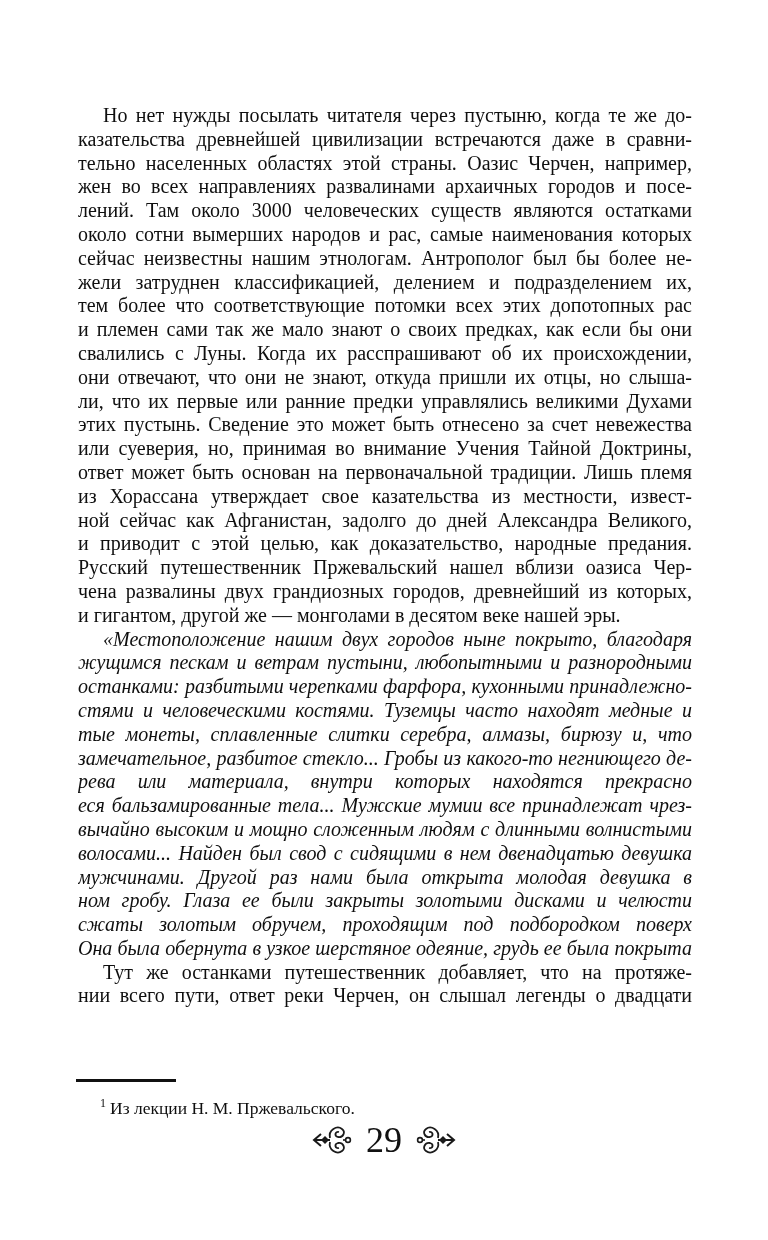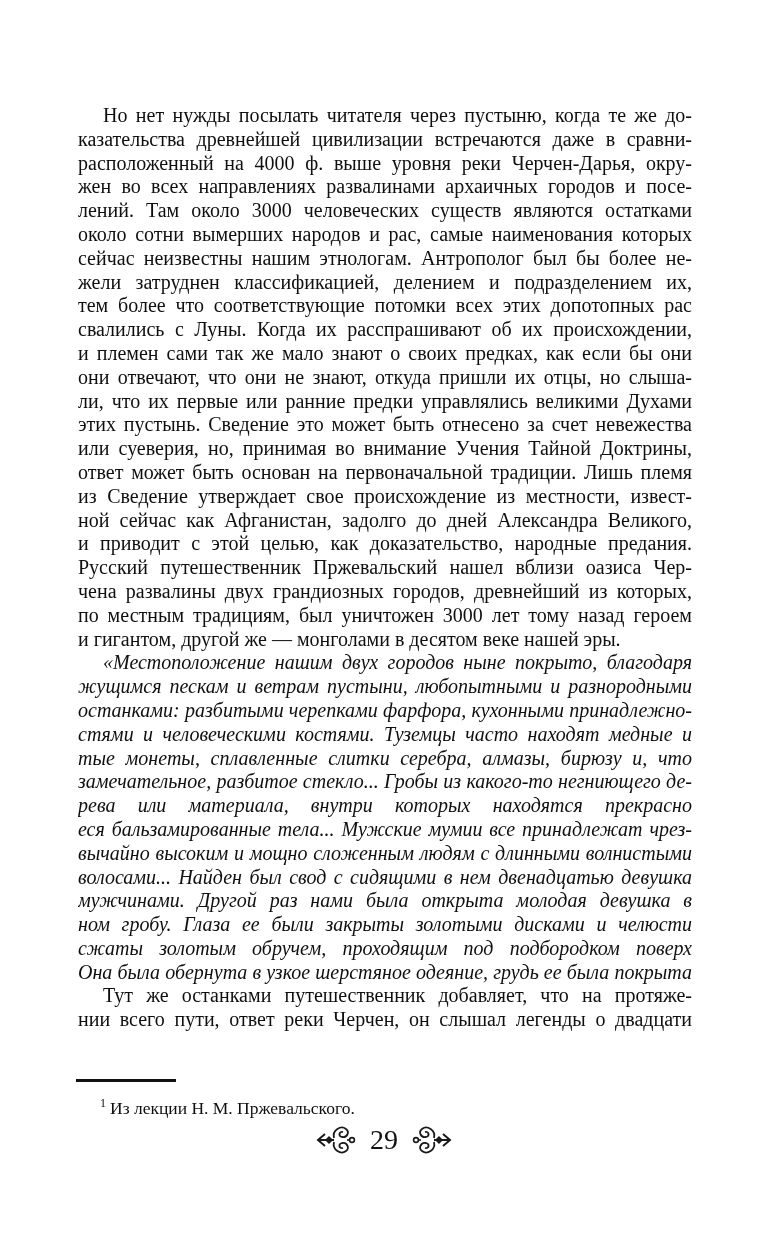--- a/index.html
+++ b/index.html
@@ -61,60 +61,59 @@
     position: absolute;
     left: 0;
     top: 1124px;
     width: 768px;
     display: flex;
     justify-content: center;
     align-items: center;
     gap: 14px;
   }
   .page-number {
-    font-size: 28px;
+    font-size: 36px;
     line-height: 32px;
     color: #111111;
   }
   .fleuron { display: block; }
   .fleuron path, .fleuron circle, .fleuron line {
     stroke: #1a1a1a;
     fill: none;
   }
   .fleuron .solid { fill: #1a1a1a; stroke: none; }
 </style>
 </head>
 <body>
 
 <div class="page">
 
   <div class="text-block">
     <div class="para">
         <div class="line first">Но нет нужды посылать читателя через пустыню, когда те же до-</div>
         <div class="line">казательства древнейшей цивилизации встречаются даже в сравни-</div>
-        <div class="line">расположенный на 4000 ф. выше уровня реки Черчен-Дарья, окру-</div>
+        <div class="line">тельно населенных областях этой страны. Оазис Черчен, например,</div>
         <div class="line">жен во всех направлениях развалинами архаичных городов и посе-</div>
         <div class="line">лений. Там около 3000 человеческих существ являются остатками</div>
         <div class="line">около сотни вымерших народов и рас, самые наименования которых</div>
         <div class="line">сейчас неизвестны нашим этнологам. Антрополог был бы более не-</div>
         <div class="line">жели затруднен классификацией, делением и подразделением их,</div>
         <div class="line">тем более что соответствующие потомки всех этих допотопных рас</div>
+        <div class="line">и племен сами так же мало знают о своих предках, как если бы они</div>
         <div class="line">свалились с Луны. Когда их расспрашивают об их происхождении,</div>
-        <div class="line">и племен сами так же мало знают о своих предках, как если бы они</div>
         <div class="line">они отвечают, что они не знают, откуда пришли их отцы, но слыша-</div>
         <div class="line">ли, что их первые или ранние предки управлялись великими Духами</div>
         <div class="line">этих пустынь. Сведение это может быть отнесено за счет невежества</div>
         <div class="line">или суеверия, но, принимая во внимание Учения Тайной Доктрины,</div>
         <div class="line">ответ может быть основан на первоначальной традиции. Лишь племя</div>
-        <div class="line">из Сведение утверждает свое происхождение из местности, извест-</div>
+        <div class="line">из Хорассана утверждает свое казательства из местности, извест-</div>
         <div class="line">ной сейчас как Афганистан, задолго до дней Александра Великого,</div>
         <div class="line">и приводит с этой целью, как доказательство, народные предания.</div>
         <div class="line">Русский путешественник Пржевальский нашел вблизи оазиса Чер-</div>
         <div class="line">чена развалины двух грандиозных городов, древнейший из которых,</div>
-        <div class="line">по местным традициям, был уничтожен 3000 лет тому назад героем</div>
         <div class="line flush">и гигантом, другой же — монголами в десятом веке нашей эры.</div>
       </div>
     <div class="para italic">
         <div class="line first">«Местоположение нашим двух городов ныне покрыто, благодаря дви-</div>
         <div class="line">жущимся пескам и ветрам пустыни, любопытными и разнородными</div>
         <div class="line">останками: разбитыми черепками фарфора, кухонными принадлежно-</div>
         <div class="line">стями и человеческими костями. Туземцы часто находят медные и золо-</div>
         <div class="line">тые монеты, сплавленные слитки серебра, алмазы, бирюзу и, что самое</div>
         <div class="line">замечательное, разбитое стекло... Гробы из какого-то негниющего де-</div>
         <div class="line">рева или материала, внутри которых находятся прекрасно сохранивши-</div>

